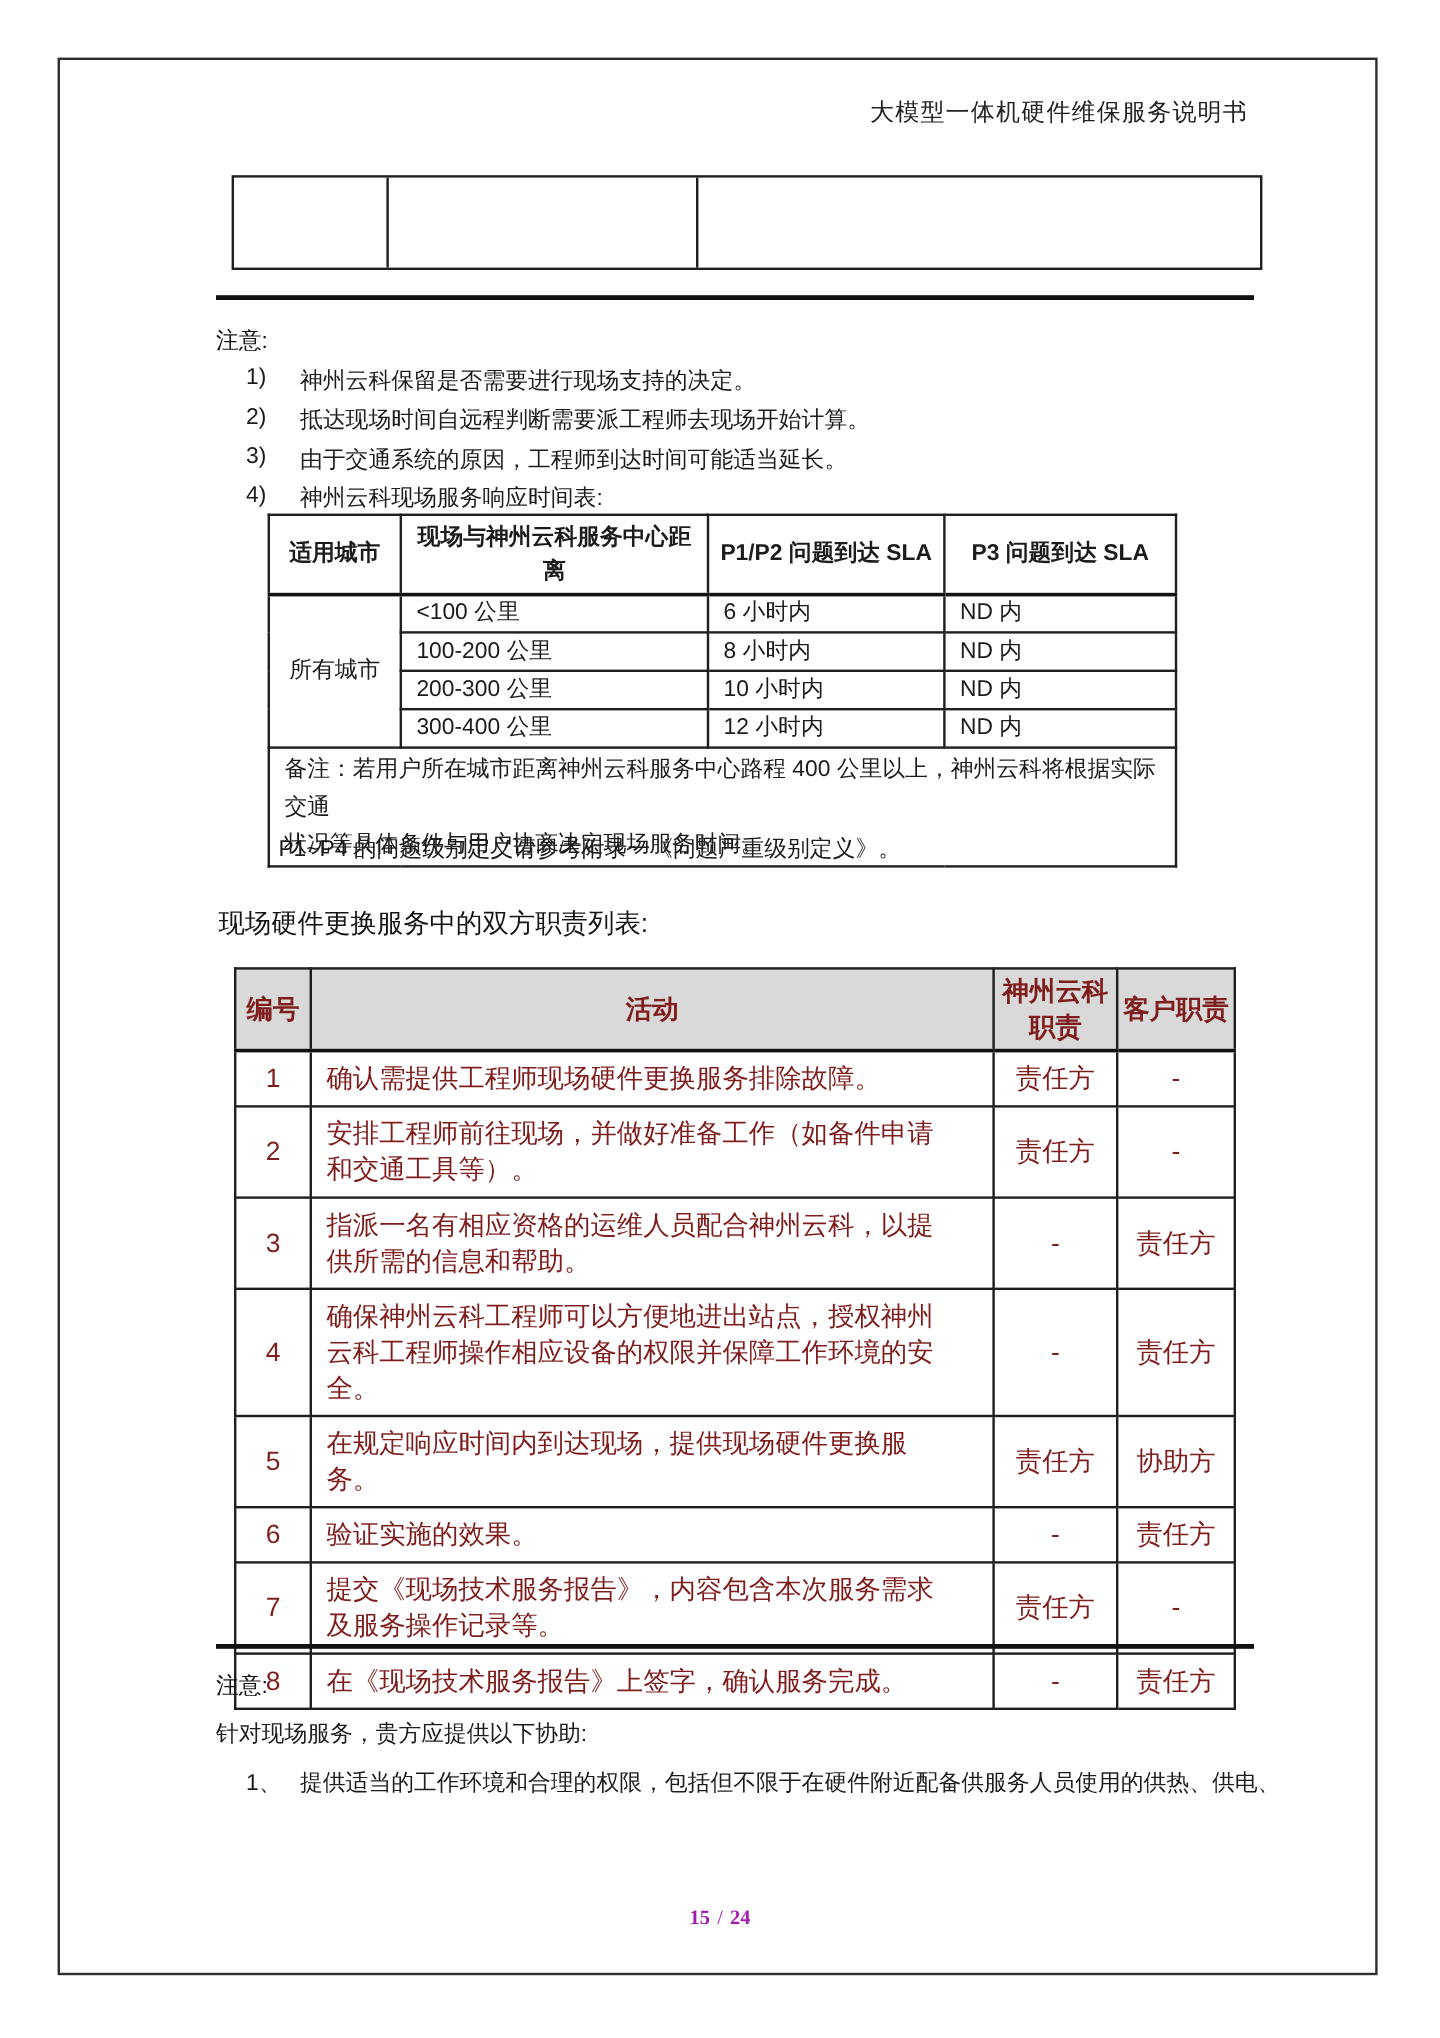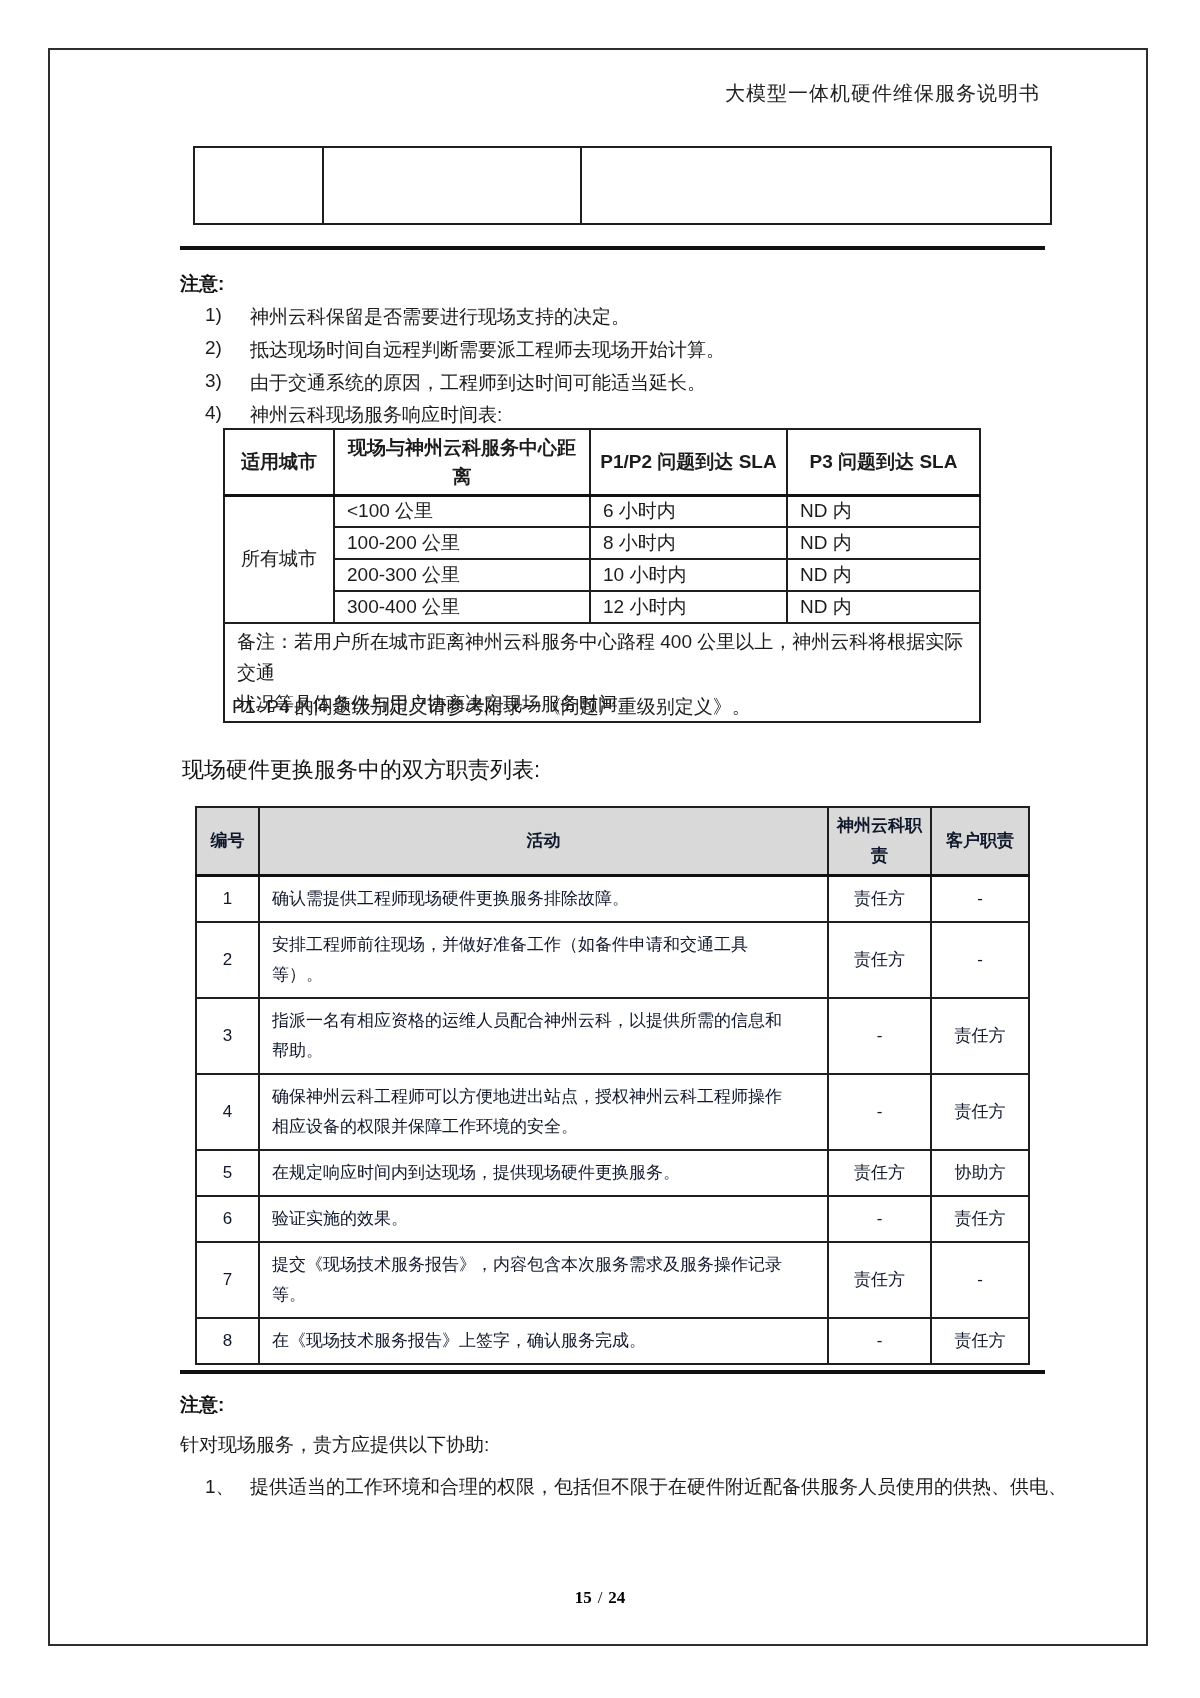--- a/index.html
+++ b/index.html
@@ -22,21 +22,21 @@
     position:absolute;left:193px;top:146px;width:859px;height:79px;
     display:flex;box-sizing:border-box;border:2px solid #1f1f1f;
   }
   .top-table .c1{width:129px;box-sizing:border-box;border-right:2px solid #1f1f1f;}
   .top-table .c2{width:258px;box-sizing:border-box;border-right:2px solid #1f1f1f;}
   .top-table .c3{flex:1;box-sizing:border-box;padding:5px 8px 0 15px;font-size:19px;line-height:32px;}
   .top-table sup{font-size:13px;}
   .rule{position:absolute;left:180px;width:865px;height:4px;background:#111;}
   .rule-1{top:246px;}
   .rule-2{top:1370px;}
-  .note-label{position:absolute;left:180px;font-size:19px;font-weight:bold;color:#111;}
+  .note-label{position:absolute;left:180px;font-size:19px;font-weight:normal;color:#111;}
   .note1-label{top:271px;}
   .note2-label{top:1392px;}
   .list-item{position:absolute;font-size:19px;color:#1c1c1c;}
   .list-item .num{position:absolute;left:205px;top:0;}
   .list-item .txt{position:absolute;left:250px;top:0;white-space:nowrap;}
   .li-1{top:304px;}.li-2{top:337px;}.li-3{top:370px;}.li-4{top:402px;}
   
   table{border-collapse:collapse;table-layout:fixed;}
   .sla-table{
     position:absolute;left:223px;top:428px;width:756px;
@@ -49,39 +49,39 @@
   }
   .sla-table td{height:32px;line-height:26px;padding:1px 6px 1px 12px;text-align:left;vertical-align:middle;}
   .sla-table td.city{ text-align:center;padding:1px 4px;}
   .sla-table td.remark{height:66px;line-height:31px;padding:2px 10px 2px 12px;}
   
   .resp-note{position:absolute;left:232px;top:694px;font-size:19px;}
   .section-heading{position:absolute;left:182px;top:755px;font-size:22px;color:#151515;}
   
   .duty-table{
     position:absolute;left:195px;top:806px;width:833px;
-    border:2px solid #151515;font-size:17px;color:#0f172a;
+    border:2px solid #151515;font-size:22px;color:#7f1d1d;
   }
   .duty-table th,.duty-table td{border:2px solid #1f1f1f;box-sizing:border-box;vertical-align:middle;}
   .duty-table thead th{
     background:#d9d9d9;font-weight:bold;text-align:center;
     height:68px;line-height:30px;padding:2px 2px;border-bottom:3px solid #111;
   }
   .duty-table td{line-height:30px;padding:7px 8px;}
   .duty-table td.no, .duty-table td.role{text-align:center;}
   .duty-table td.act{text-align:left;padding:7px 36px 7px 12px;}
   
   .note2-intro{position:absolute;left:180px;top:1432px;font-size:19px;}
   .assist-item{position:absolute;top:1472px;font-size:19px;}
   .assist-item .num{position:absolute;left:205px;top:0;line-height:30px;}
   .assist-item .txt{position:absolute;left:250px;top:0;width:820px;line-height:30px;}
   .assist-item .txt .line{display:block;}
   .doc-footer{
     position:absolute;left:0;top:1588px;width:1200px;text-align:center;
-    font-family:"Liberation Serif",serif;font-size:17px;color:#000000;
+    font-family:"Liberation Serif",serif;font-size:17px;color:#a21caf;
   }
   .doc-footer .pg{font-weight:bold;}
   .doc-footer .sep{font-weight:normal;padding:0 6px;}
 </style>
 </head>
 <body>
 
 <div class="page-border"></div>
 
 <div class="doc-header">大模型一体机硬件维保服务说明书</div>

